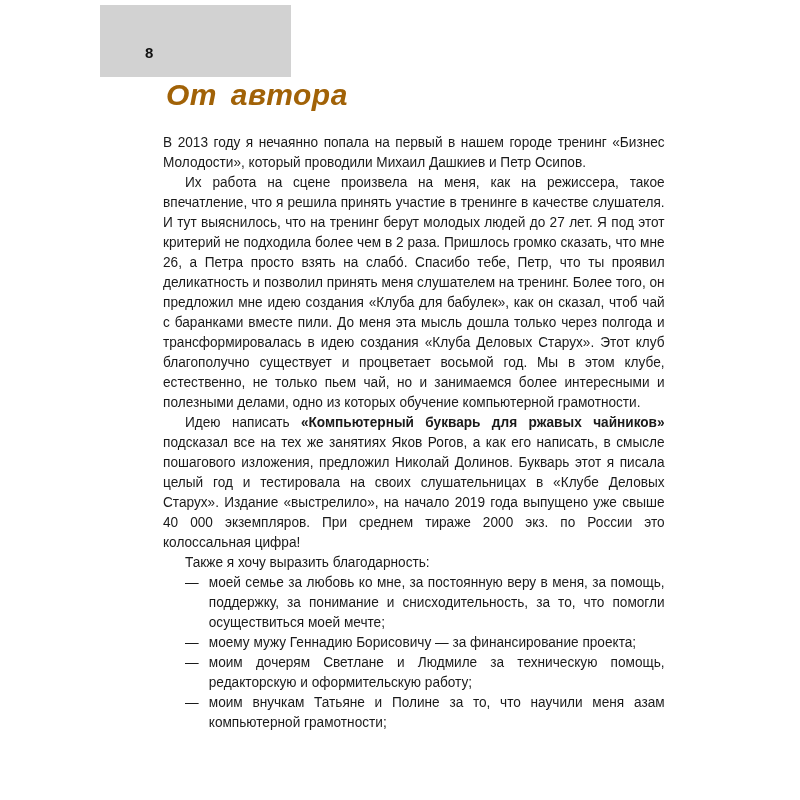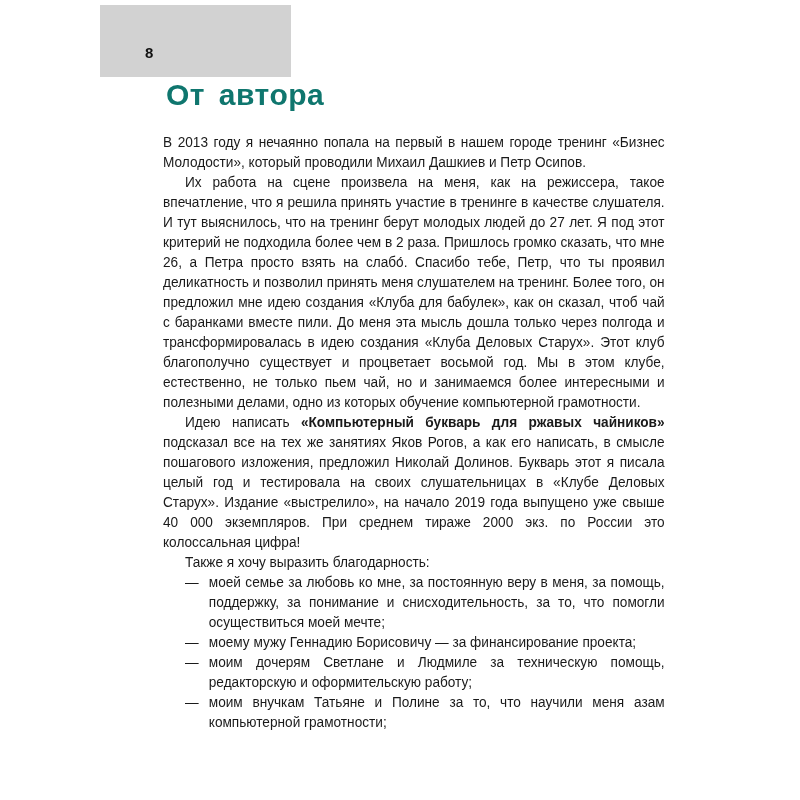--- a/index.html
+++ b/index.html
@@ -10,21 +10,21 @@
   .header-box{
     position:absolute;left:100px;top:5px;width:191px;height:72px;
     background:#d2d2d2;
   }
   .page-number{
     position:absolute;left:45px;top:40px;
     font-size:15px;font-weight:700;color:#111111;line-height:1;
   }
   .title{
     position:absolute;left:166px;top:78px;margin:0;
-    font-size:30px;font-weight:700;color:#0f766e;
+    font-size:30px;font-style:italic;font-weight:700;color:#a16207;
     letter-spacing:0.5px;word-spacing:5px;white-space:nowrap;
   }
   .content{
     position:absolute;left:163px;top:132px;width:570px;
     transform:scaleX(0.88);transform-origin:0 0;
     font-size:15.5px;line-height:20px;color:#1a1a1a;
     text-align:justify;
   }
   .para{margin:0;padding:0;}
   .para.indent{text-indent:25px;}

